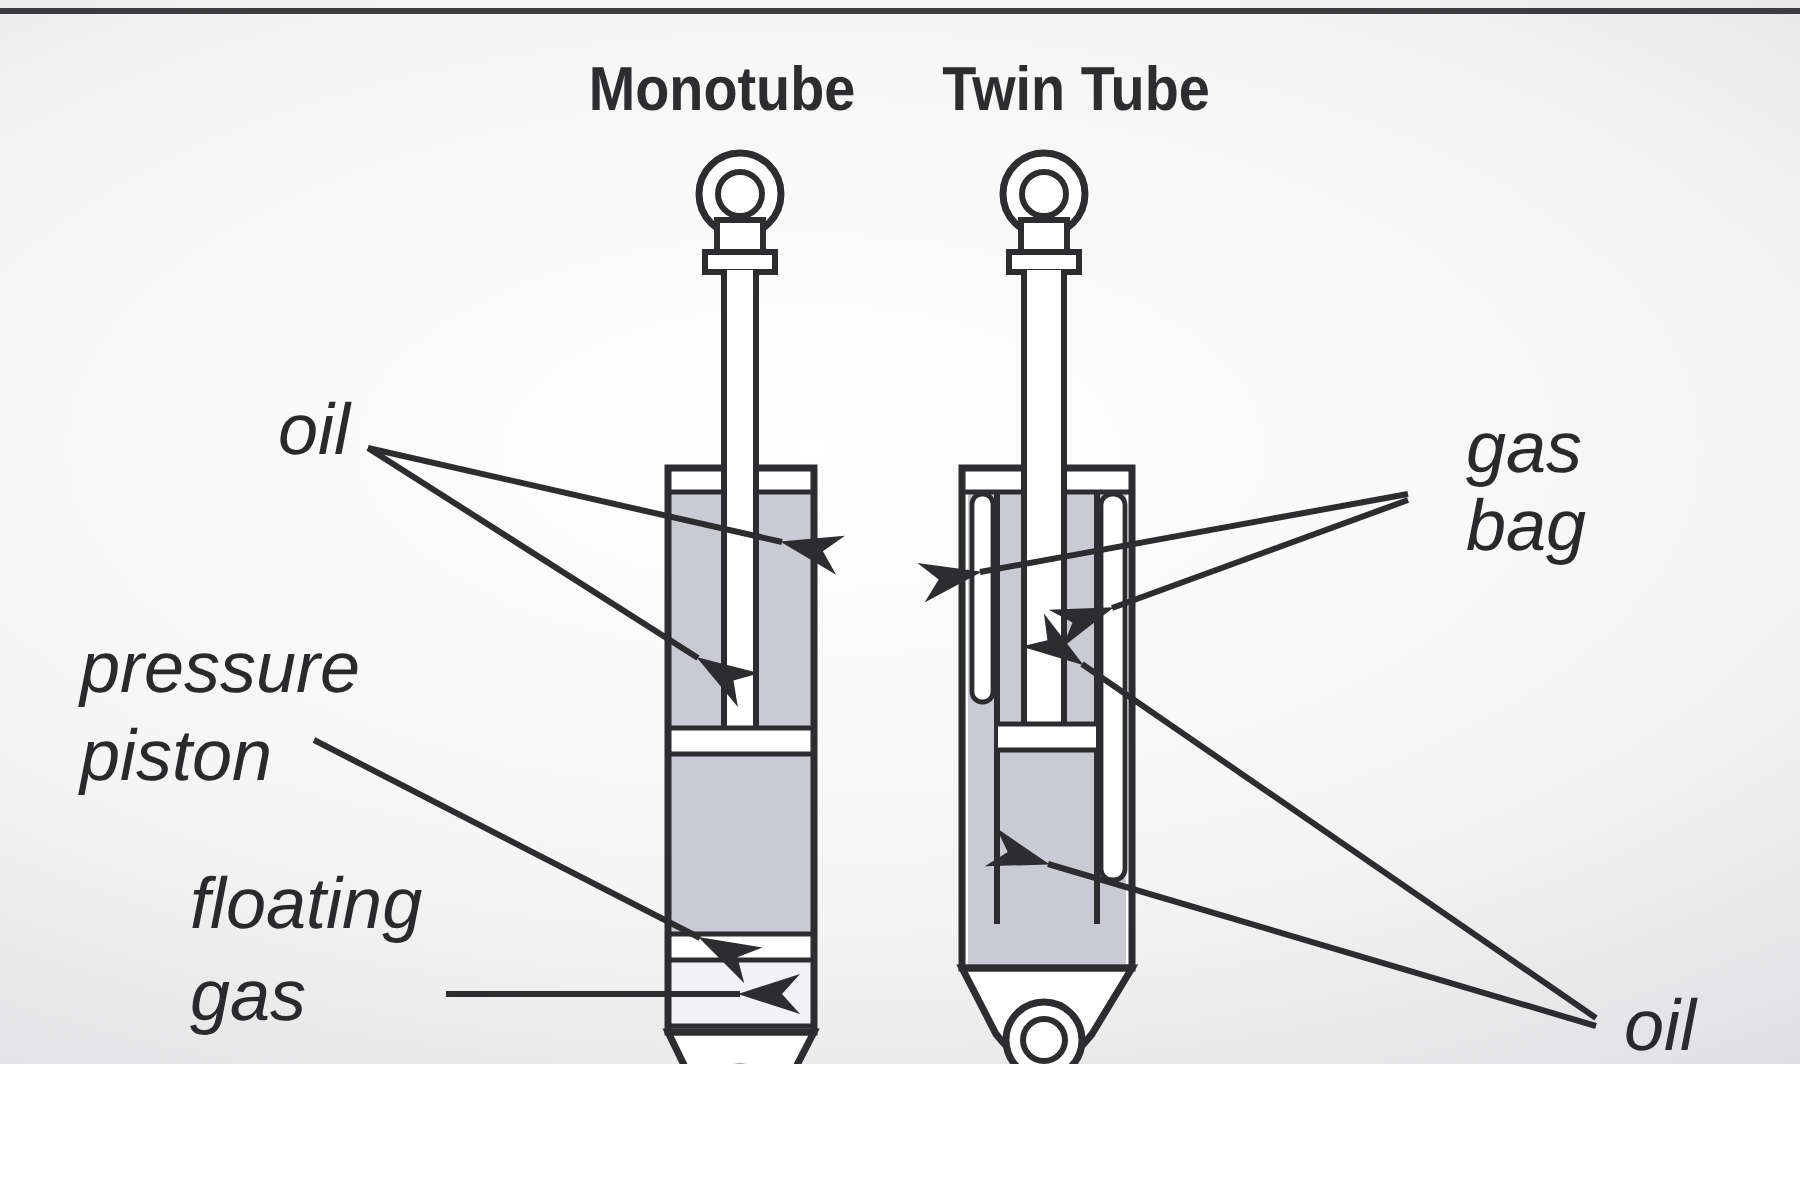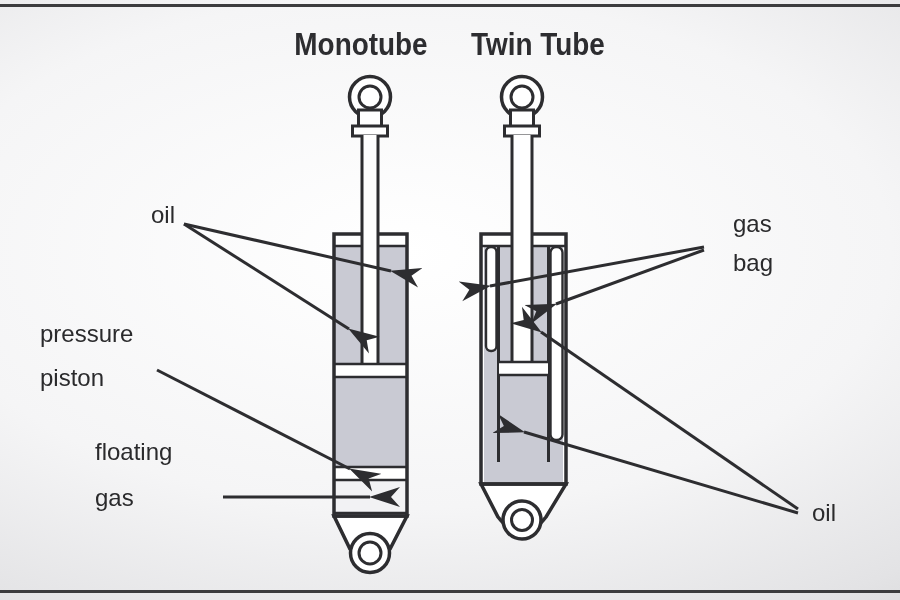--- a/index.html
+++ b/index.html
@@ -1,18 +1,18 @@
 <!DOCTYPE html>
 <html style="--line: #2d2d30; --oil-fill: #c9cad3; --gas-fill: #f2f2f4; --bg-center: #ffffff; --bg-edge: #c6c6c8;"><head>
 <meta charset="utf-8">
 <style>
   html, body { margin: 0; padding: 0; }
   .stage {
     position: relative;
-    width: 900px; height: 600px;
+    width: 900px; height: 532px;
     overflow: hidden;
     background: radial-gradient(ellipse 120% 95% at 45% 42%,
                 var(--bg-center) 0%, #f5f5f6 45%, #e3e3e5 72%, var(--bg-edge) 100%);
     font-family: "Liberation Sans", sans-serif;
   }
   svg { position: absolute; inset: 0; }
 
   
   .ol   { fill: none; stroke: var(--line); stroke-width: 3.5; }
   .ol3  { fill: none; stroke: var(--line); stroke-width: 3;   }
@@ -30,21 +30,22 @@
   .title {
     position: absolute;
     font-weight: bold;
     font-size: 31px;
     color: var(--line);
     white-space: nowrap;
     transform: translateX(-50%) scaleX(0.9);
   }
   .lbl {
     position: absolute;
-    font-size: 24px;
+    font-style: italic;
+    font-size: 36px;
     line-height: 30px;
     color: #2a2a2c;
     white-space: nowrap;
   }
 </style>
 </head>
 <body>
 
 <div class="stage">
 

